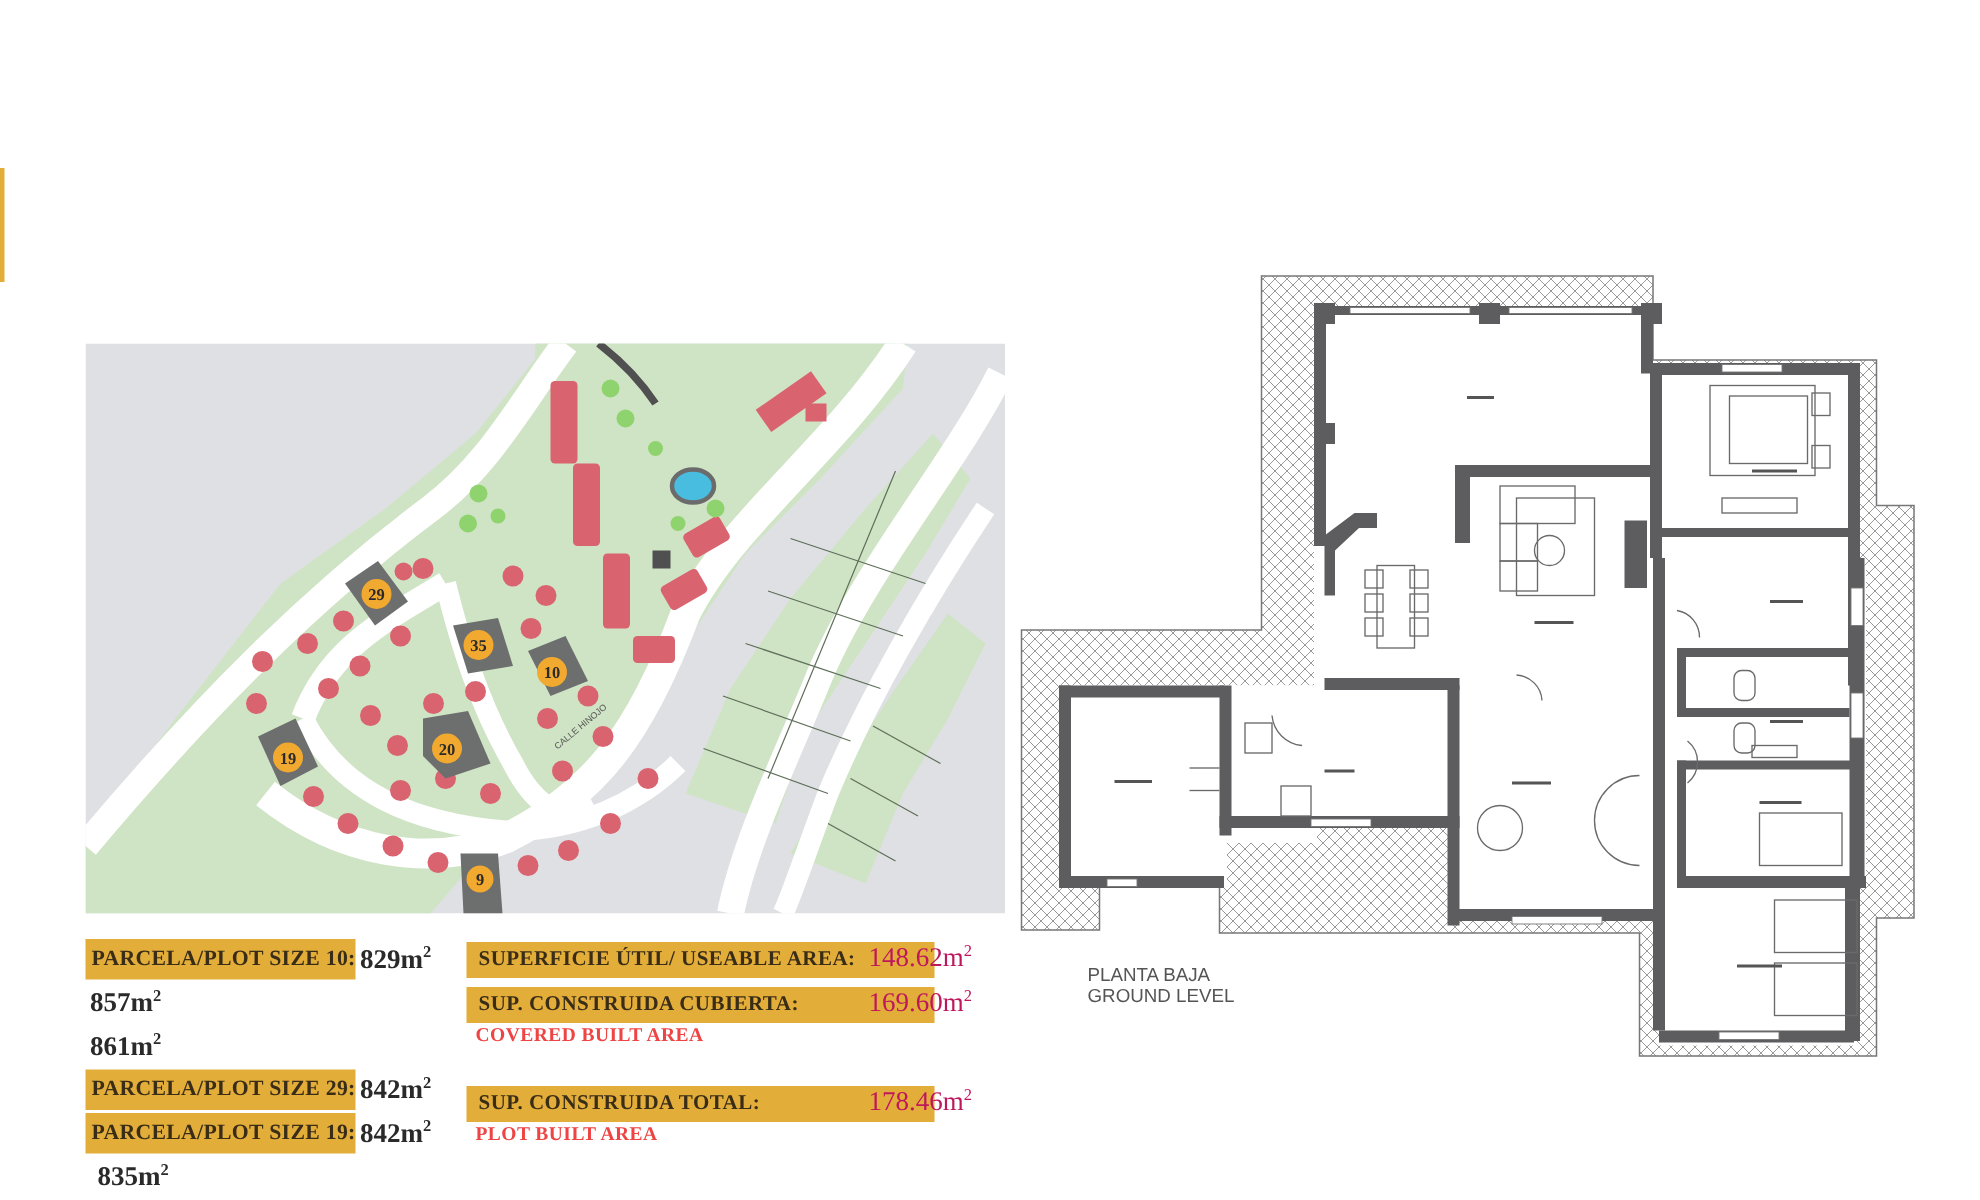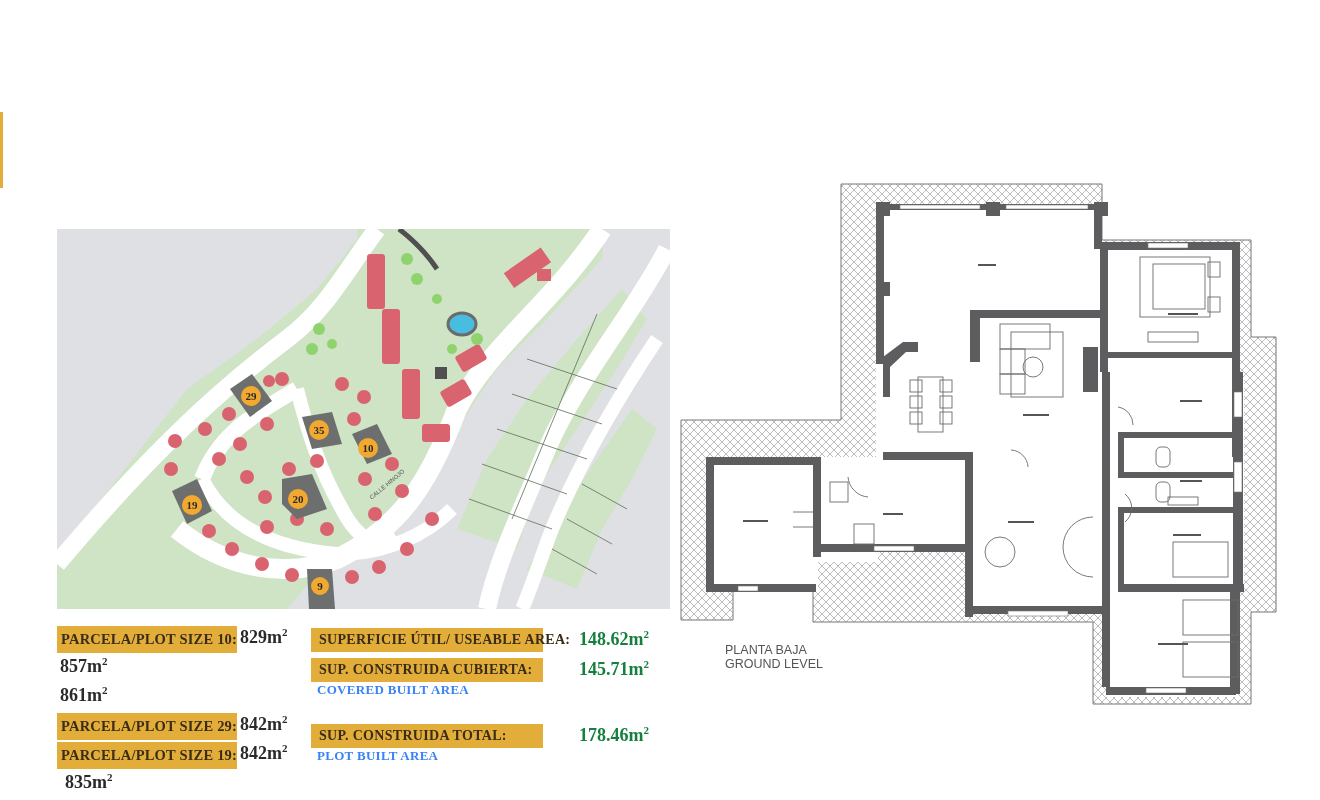--- a/index.html
+++ b/index.html
@@ -1,27 +1,27 @@
 <!DOCTYPE html>
 <html><head>
 <meta charset="utf-8">
 <style>
   html, body { margin: 0; padding: 0; background: #ffffff; }
   body { width: 1320px; height: 800px; position: relative; overflow: hidden; font-family: "Liberation Serif", serif; }
   .accent-bar { position: absolute; left: 0; top: 112px; width: 3px; height: 76px; background: #e3ad3a; }
   .siteplan { position: absolute; left: 57px; top: 229px; width: 613px; height: 380px; }
   .floorplan { position: absolute; left: 678px; top: 182px; width: 600px; height: 526px; }
-  .plot-row { position: absolute; left: 57px; height: 27px; display: flex; align-items: flex-start; }
+  .plot-row { position: absolute; left: 57px; height: 27px; display: flex; align-items: center; }
   .plot-label { background: #e3ad3a; color: #3a2d17; font-weight: bold; font-size: 14.5px; height: 27px; line-height: 27px; padding: 0 4px; width: 180px; box-sizing: border-box; letter-spacing: 0.2px; white-space: nowrap; }
   .plot-value { font-weight: bold; font-size: 18px; color: #2a2a2a; margin-left: 3px; white-space: nowrap; }
   .plot-value sup, .area-value sup { font-size: 11px; }
   .area-block { position: absolute; left: 311px; }
-  .area-label { background: #e3ad3a; color: #3a2d17; font-weight: bold; font-size: 14px; height: 24px; line-height: 24px; padding: 0 8px; width: 232px; box-sizing: border-box; white-space: nowrap; letter-spacing: 0.3px; }
-  .area-sub { font-weight: bold; font-size: 13px; color: #3b82f6; padding-left: 6px; line-height: 15px; letter-spacing: 0.3px; }
-  .area-value { position: absolute; left: 268px; top: 0; font-weight: bold; font-size: 18px; color: #15803d; white-space: nowrap; text-align: right; }
+  .area-label { background: #e3ad3a; color: #3a2d17; font-weight: bold; font-size: 14px; height: 24px; line-height: 24px; padding: 0 8px; width: 312px; box-sizing: border-box; white-space: nowrap; letter-spacing: 0.3px; }
+  .area-sub { font-weight: bold; font-size: 13px; color: #ef4444; padding-left: 6px; line-height: 15px; letter-spacing: 0.3px; }
+  .area-value { position: absolute; left: 268px; top: 0; font-weight: normal; font-size: 18px; color: #be185d; white-space: nowrap; text-align: right; }
   .level-label { position: absolute; left: 697px; top: 643px; font-family: "Liberation Sans", sans-serif; font-size: 12.5px; color: #555; line-height: 14px; margin-left: 28px; }
 </style>
 </head>
 <body>
 
 <div class="accent-bar"></div>
 
 <svg class="siteplan" viewBox="0 0 613 380" xmlns="http://www.w3.org/2000/svg">
   <rect width="613" height="380" fill="#dfe0e4"></rect>
 
@@ -159,21 +159,21 @@
   <div class="plot-value" style="margin-left:8px"><span>835m</span><sup>2</sup></div>
 </div>
 
 <div class="area-block" style="top:628px">
   <div class="area-label">SUPERFICIE ÚTIL/ USEABLE AREA:</div>
   <div class="area-value"><span>148.62m</span><sup>2</sup></div>
 </div>
 <div class="area-block" style="top:658px">
   <div class="area-label">SUP. CONSTRUIDA CUBIERTA:</div>
   <div class="area-sub">COVERED BUILT AREA</div>
-  <div class="area-value"><span>145.71m</span><sup>2</sup></div>
+  <div class="area-value"><span>169.60m</span><sup>2</sup></div>
 </div>
 <div class="area-block" style="top:724px">
   <div class="area-label">SUP. CONSTRUIDA TOTAL:</div>
   <div class="area-sub">PLOT BUILT AREA</div>
   <div class="area-value"><span>178.46m</span><sup>2</sup></div>
 </div>
 
 <svg class="floorplan" viewBox="0 0 600 526" xmlns="http://www.w3.org/2000/svg">
   <defs>
     <pattern id="hatch" width="8" height="8" patternUnits="userSpaceOnUse">

